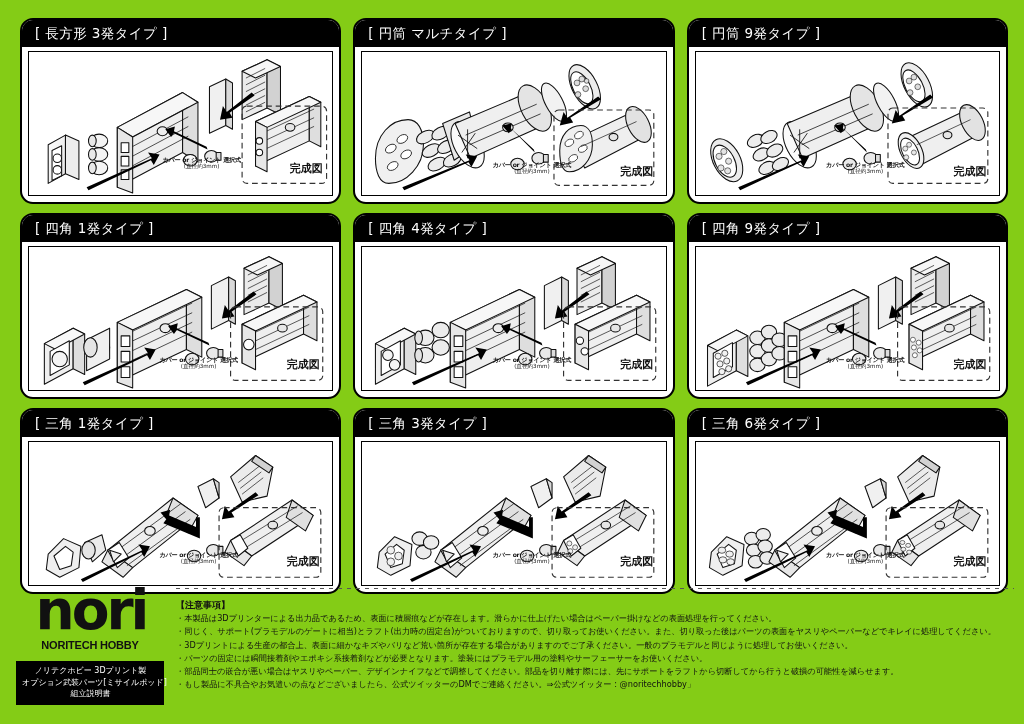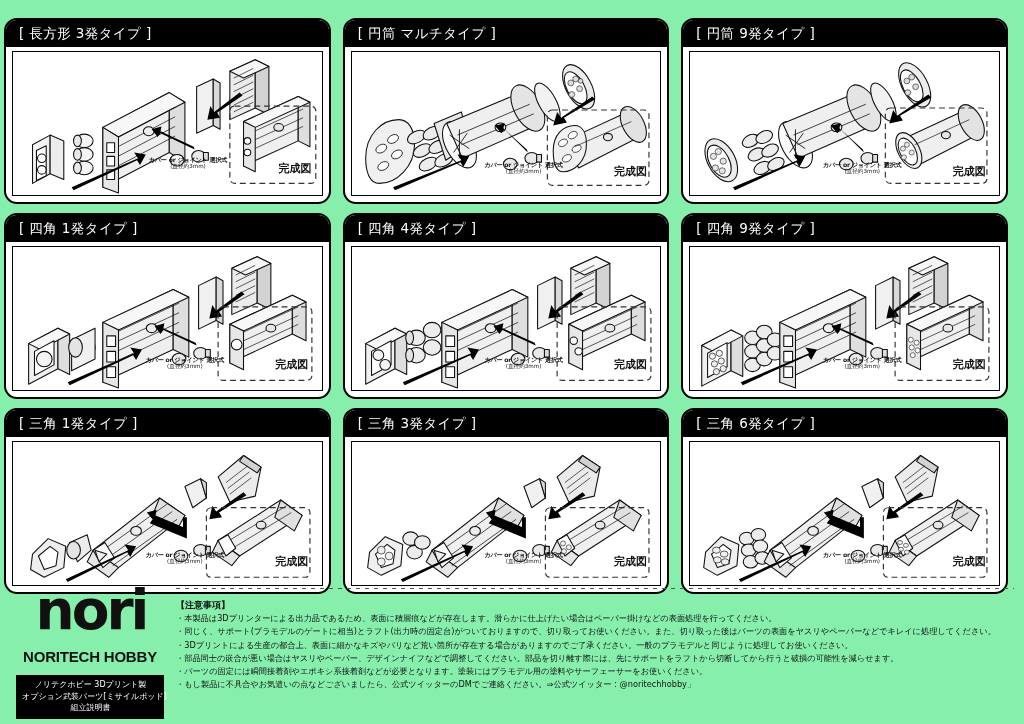--- a/index.html
+++ b/index.html
@@ -5,22 +5,22 @@
   * { box-sizing: border-box; margin: 0; padding: 0; }
   html, body {
     width: 1024px; height: 724px;
     background: #ffffff;
     font-family: "Liberation Sans", "DejaVu Sans", sans-serif;
     overflow: hidden;
   }
   #sheet {
     position: relative;
     width: 1024px; height: 724px;
-    background: #86efac;
-    padding: 18px 16px 0 4px;
+    background: #84cc16;
+    padding: 18px 16px 0 20px;
   }
 
   
   .panel-grid {
     display: grid;
     grid-template-columns: repeat(3, 1fr);
     grid-template-rows: repeat(3, 186px);
     column-gap: 12px;
     row-gap: 9px;
   }
@@ -90,24 +90,24 @@
     font-weight: 700;
     font-size: 55px;
     line-height: .82;
     letter-spacing: -3px;
     color: #111;
     padding-left: 2px;
   }
   .logo-sub {
     font-family: "Liberation Sans", sans-serif;
     font-weight: 700;
-    font-size: 15px;
+    font-size: 11px;
     letter-spacing: -.2px;
     color: #111;
-    margin-top: 15px;
+    margin-top: 6px;
     white-space: nowrap;
   }
   .caption-box {
     margin-top: 10px;
     background: #000;
     color: #fff;
     padding: 4px 5px 5px 6px;
     width: 148px;
   }
   .caption-box div {
@@ -913,19 +913,19 @@
         <div>組立説明書</div>
       </div>
     </div>
 
     <div class="notes">
       <div class="dash-rule"></div>
       <div class="notes-title">【注意事項】</div>
       <div class="note-line">・本製品は3Dプリンターによる出力品であるため、表面に積層痕などが存在します。滑らかに仕上げたい場合はペーパー掛けなどの表面処理を行ってください。</div>
       <div class="note-line">・同じく、サポート(プラモデルのゲートに相当)とラフト(出力時の固定台)がついておりますので、切り取ってお使いください。また、切り取った後はパーツの表面をヤスリやペーパーなどでキレイに処理してください。</div>
       <div class="note-line">・3Dプリントによる生産の都合上、表面に細かなキズやバリなど荒い箇所が存在する場合がありますのでご了承ください。一般のプラモデルと同じように処理してお使いください。</div>
+      <div class="note-line">・パーツの固定には瞬間接着剤やエポキシ系接着剤などが必要となります。塗装にはプラモデル用の塗料やサーフェーサーをお使いください。</div>
       <div class="note-line">・部品同士の嵌合が悪い場合はヤスリやペーパー、デザインナイフなどで調整してください。部品を切り離す際には、先にサポートをラフトから切断してから行うと破損の可能性を減らせます。</div>
-      <div class="note-line">・パーツの固定には瞬間接着剤やエポキシ系接着剤などが必要となります。塗装にはプラモデル用の塗料やサーフェーサーをお使いください。</div>
       <div class="note-line">・もし製品に不具合やお気遣いの点などございましたら、公式ツイッターのDMでご連絡ください。⇒公式ツイッター : @noritechhobby」</div>
     </div>
 
   </div>
 </div>
 
 </body></html>

